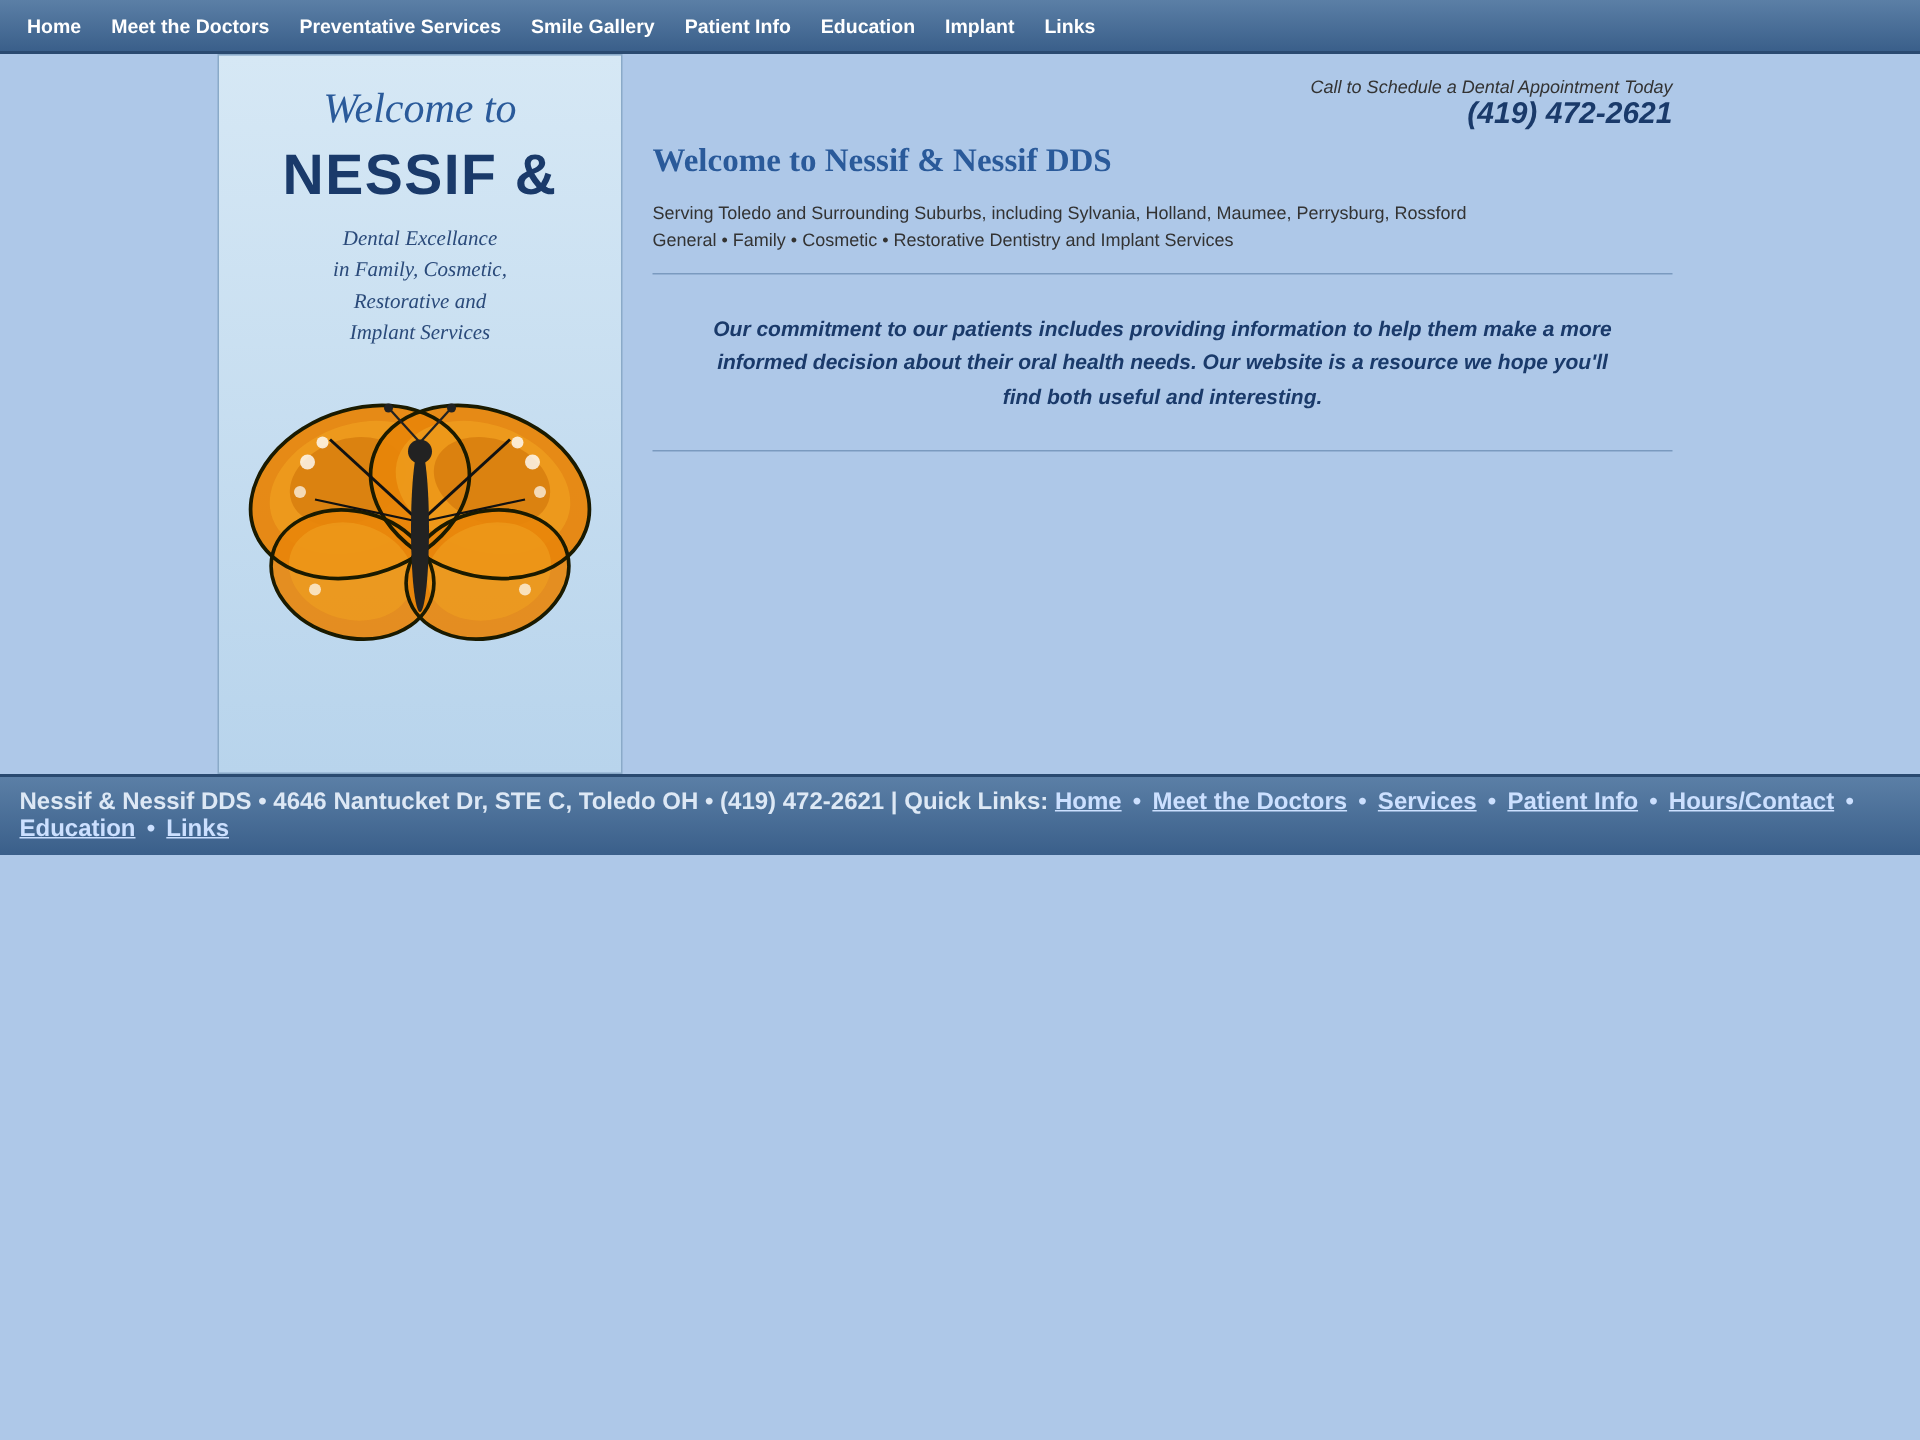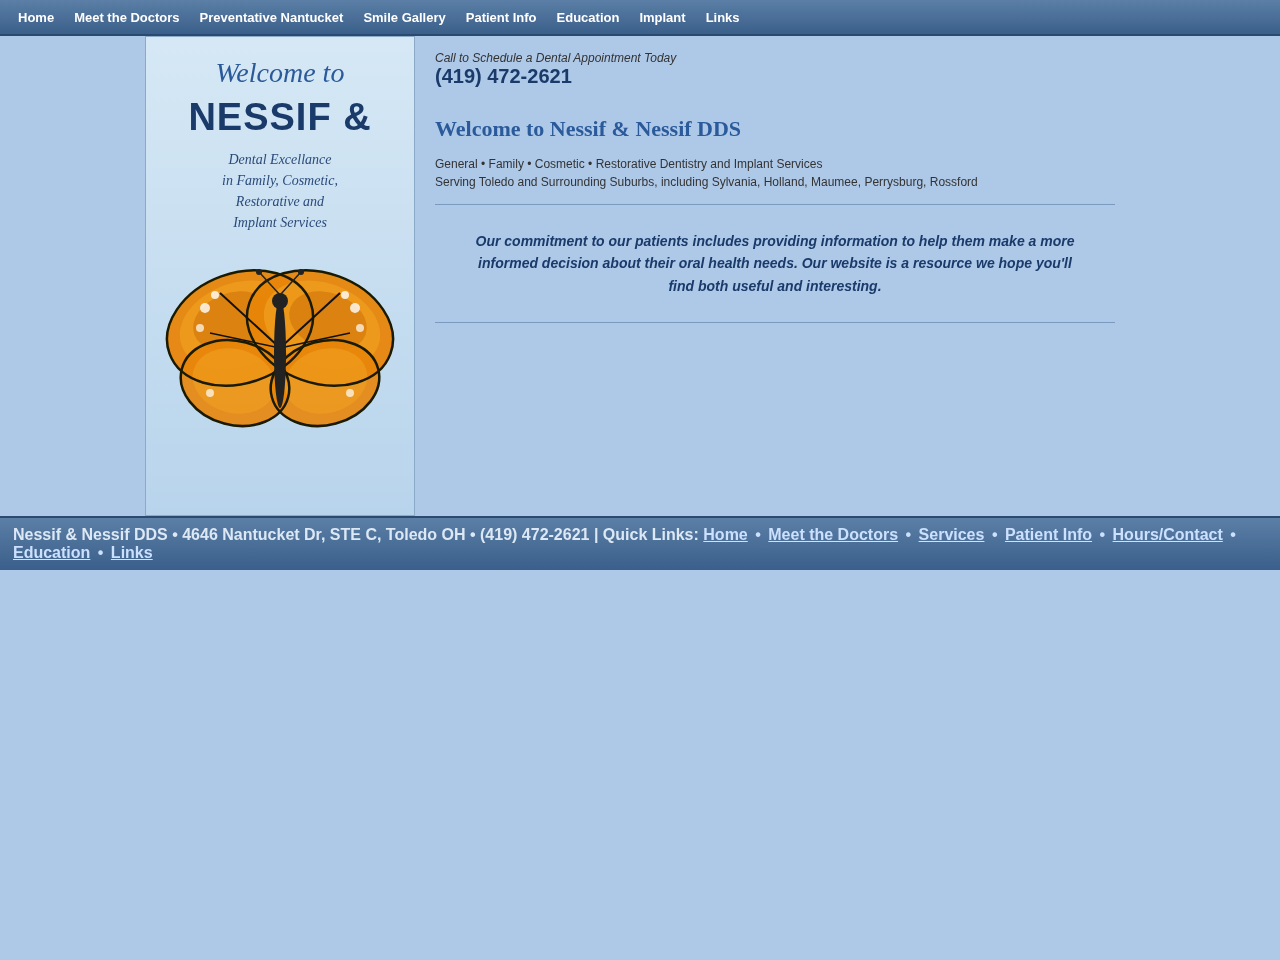--- a/index.html
+++ b/index.html
@@ -103,31 +103,33 @@
     }
 
     
     #right-panel {
       flex: 1;
       padding: 15px 20px;
       background: #aec8e8;
     }
 
     .call-schedule {
-      margin-bottom: 28px;
+      text-align: right;
+      margin-bottom: 6px;
     }
     .call-schedule .call-text {
       font-size: 12px;
       color: #333;
       font-style: italic;
     }
     .call-schedule .phone {
       font-size: 20px;
       font-weight: bold;
       color: #1a3a6a;
+      font-style: italic;
     }
 
     .welcome-heading {
       font-family: Georgia, serif;
       font-size: 22px;
       font-weight: bold;
       color: #2a5a9a;
       margin-bottom: 15px;
     }
 
@@ -170,21 +172,21 @@
       color: #cce0ff;
       margin: 0 3px;
     }
   </style>
 </head>
 <body>
 
 <div id="nav-bar">
   <a href="#">Home</a>
   <a href="#">Meet the Doctors</a>
-  <a href="#">Preventative Nantucket</a>
+  <a href="#">Preventative Services</a>
   <a href="#">Smile Gallery</a>
   <a href="#">Patient Info</a>
   <a href="#">Education</a>
   <a href="#">Implant</a>
   <a href="#">Links</a>
 </div>
 
 <div id="main-wrapper">
 
   <div id="left-panel">
@@ -244,22 +246,22 @@
   </div>
 
   <div id="right-panel">
     <div class="call-schedule">
       <div class="call-text">Call to Schedule a Dental Appointment Today</div>
       <div class="phone">(419) 472-2621</div>
     </div>
 
     <h1 class="welcome-heading">Welcome to Nessif &amp; Nessif DDS</h1>
 
+    <div class="subtitle-line">Serving Toledo and Surrounding Suburbs, including Sylvania, Holland, Maumee, Perrysburg, Rossford</div>
     <div class="subtitle-line">General • Family • Cosmetic • Restorative Dentistry and Implant Services</div>
-    <div class="subtitle-line">Serving Toledo and Surrounding Suburbs, including Sylvania, Holland, Maumee, Perrysburg, Rossford</div>
 
     <hr class="divider">
 
     <div class="commitment-text">Our commitment to our patients includes providing information to help them make a more informed decision about their oral health needs. Our website is a resource we hope you'll find both useful and interesting.</div>
 
     <hr class="divider">
   </div>
 
 </div>
 

